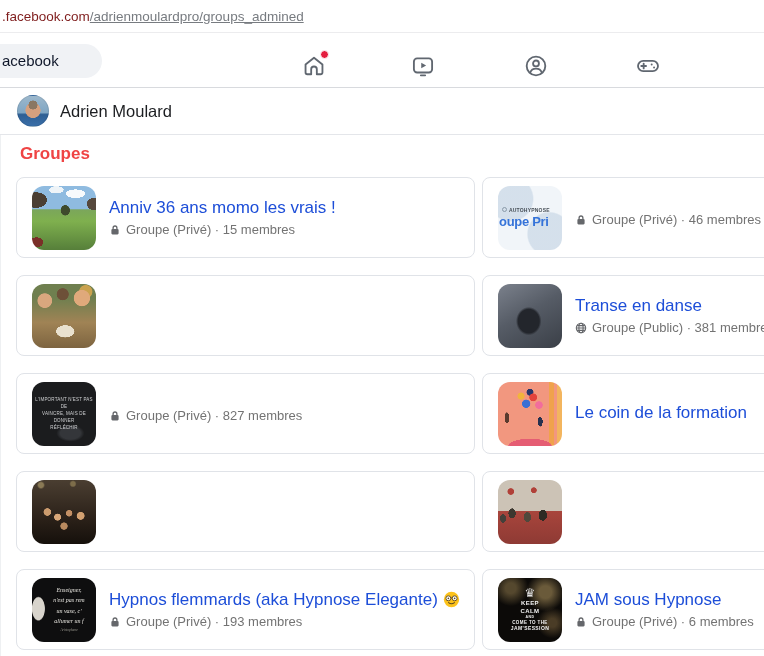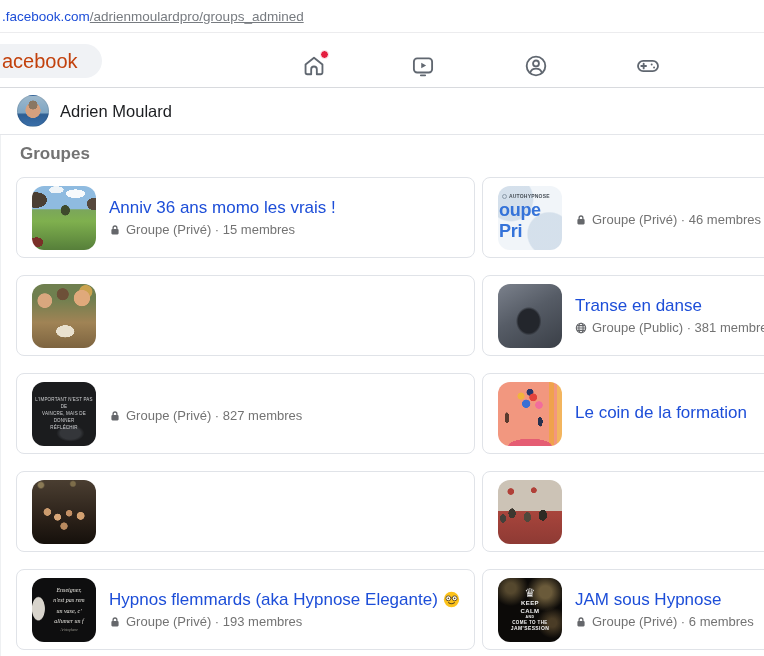--- a/index.html
+++ b/index.html
@@ -6,29 +6,29 @@
   html,body { width:764px; height:656px; }
   body {
     font-family:"Liberation Sans", sans-serif;
     background:#fff; overflow:hidden; position:relative;
     -webkit-font-smoothing:antialiased;
   }
   
   .urlbar { position:absolute; top:0; left:0; width:764px; height:33px;
             border-bottom:1px solid #ececee; background:#fff;
             display:flex; align-items:center; padding-left:2px; }
-  .urlbar .domain { font-size:13.5px; color:#1d4ed8;text-align:center; }
+  .urlbar .domain { font-size:13.5px; color:#7f1d1d;text-align:center; }
   .urlbar .path   { font-size:13.5px; color:#777b80;text-decoration:underline; }
   
   .topnav { position:absolute; top:34px; left:0; width:764px; height:54px;
             background:#fff; border-bottom:1px solid #d8dade; }
   .search-pill { position:absolute; left:-70px; top:10px; width:172px; height:34px;
                  border-radius:17px; background:#f0f2f5; }
   .search-pill span { position:absolute; left:72px; top:0; line-height:34px;
-                      font-size:20px; color:#c2410c; }
+                      font-size:15px; color:#0f172a; }
   .nav-item { position:absolute; top:18px; width:28px; height:28px;
               display:flex; align-items:center; justify-content:center; cursor:pointer; }
   .nav-item svg { stroke:#606770; fill:none; stroke-width:1.7; stroke-linecap:round; stroke-linejoin:round; }
   .nav-home   { left:300px; }
   .nav-watch  { left:409px; }
   .nav-groups { left:522px; }
   .nav-gaming { left:634px; }
   .red-dot { position:absolute; right:-1px; top:-2px; width:9px; height:9px;
              border-radius:50%; background:#e41e3f; border:1.5px solid #fff; }
   
@@ -39,21 +39,21 @@
             background:
               radial-gradient(circle at 50% 30%, #8a7763 0 17%, rgba(0,0,0,0) 18%),
               radial-gradient(circle at 50% 48%, #d6a07e 0 34%, rgba(0,0,0,0) 36%),
               linear-gradient(180deg,#9db8cc 0%, #7fa6c4 55%, #2e5f94 62%, #3a6ea8 100%);
             border:1px solid rgba(0,0,0,.08); }
   .profile-name { margin-left:11px; font-size:16.5px; color:#1c1e21; }
   
   .main { position:absolute; top:135px; left:0; width:764px; height:521px;
           border-left:1px solid #eef0f2; }
   .section-title { position:absolute; left:19px; top:9px; font-size:17px;
-                   font-weight:700; color:#737373; }
+                   font-weight:700; color:#ef4444; }
   .grid { position:absolute; left:15px; top:42px; width:925px;
           display:grid; grid-template-columns:459px 459px; column-gap:7px; row-gap:17px; }
   .card { height:81px; background:#fff; border:1px solid #e0e3e8; border-radius:8px;
           display:flex; align-items:center; padding-left:15px; cursor:pointer; }
   .thumb { width:64px; height:64px; border-radius:12px; flex:none; margin-right:13px;
            overflow:hidden; position:relative; }
   .card-text { min-width:0; }
   .card-title { font-size:17px; font-weight:400; color:#1d4ed8; line-height:1.2;
                 white-space:nowrap; display:flex; align-items:center; gap:5px; }
   .card-meta { margin-top:4px; font-size:13px; color:#737373; display:flex;
@@ -69,21 +69,21 @@
         radial-gradient(ellipse 12px 9px at 7% 88%, #7a2f28 0 55%, rgba(0,0,0,0) 56%),
         linear-gradient(180deg,#8fbbe0 0 36%, #7ba65b 37%, #7fb04e 55%, #567f3a 100%); }
   .g2 { background:
         radial-gradient(circle at 20% 20%, rgba(160,185,210,.35) 0 30%, rgba(0,0,0,0) 32%),
         radial-gradient(circle at 80% 75%, rgba(160,185,210,.35) 0 30%, rgba(0,0,0,0) 32%),
         #f1f5f9;
         display:flex; flex-direction:column; justify-content:center; }
   .g2brand { display:flex; align-items:center; gap:2px; padding-left:4px; }
   .g2dot { width:5px; height:5px; border-radius:50%; border:1px solid #8a9aa8; flex:none; }
   .g2brand span { font-size:5px; font-weight:700; color:#474f57; letter-spacing:.2px; }
-  .g2big { font-size:18px; font-weight:700; color:#3573d9; padding-left:1px;
+  .g2big { font-size:13px; font-weight:700; color:#3573d9; padding-left:1px;
            letter-spacing:-.3px; margin-top:1px; }
   .g3 { background:
         radial-gradient(circle at 20% 26%, #d9a77e 0 10%, rgba(0,0,0,0) 11%),
         radial-gradient(circle at 48% 16%, #6d5038 0 9%, rgba(0,0,0,0) 10%),
         radial-gradient(circle at 78% 22%, #e0a97b 0 11%, rgba(0,0,0,0) 12%),
         radial-gradient(circle at 84% 12%, #caa24e 0 8%, rgba(0,0,0,0) 9%),
         radial-gradient(ellipse 15px 10px at 52% 74%, #e9e1cf 0 60%, rgba(0,0,0,0) 62%),
         linear-gradient(180deg,#6f7f4f 0 22%, #a08355 60%, #7d6440 100%); }
   .g4 { background:
         radial-gradient(ellipse 17px 19px at 48% 58%, #23262c 0 62%, rgba(0,0,0,0) 75%),

